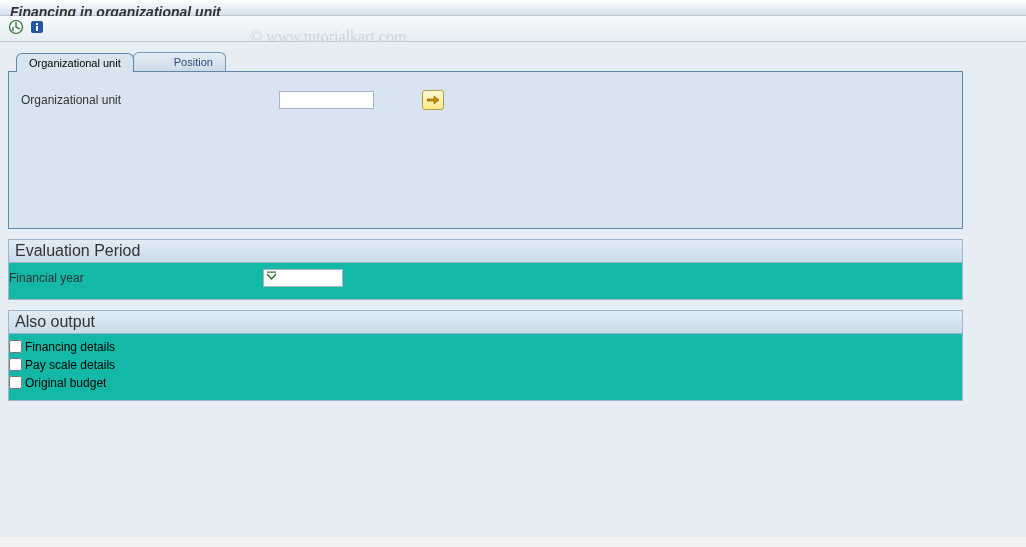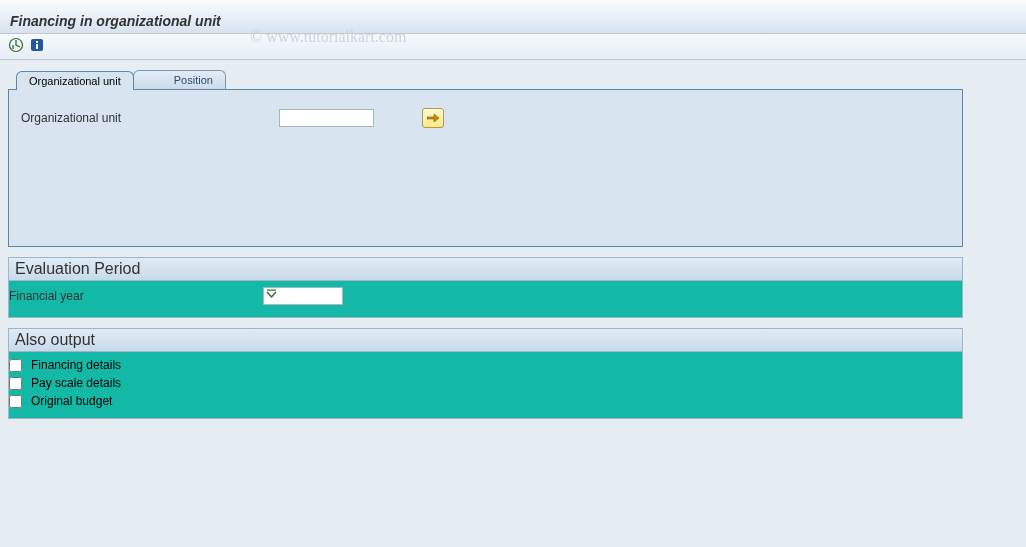--- a/index.html
+++ b/index.html
@@ -13,23 +13,23 @@
       background: #f2f2f2;
       width: 1026px;
       height: 547px;
       position: relative;
       overflow: hidden;
     }
     .title-bar {
       background: linear-gradient(to bottom, #fcfdfe, #e8eff6, #d5e3f0);
       border-bottom: 1px solid #c0c8d0;
       padding: 4px 10px;
-      height: 34px;
-      display: flex;
-      align-items: flex-end;
+      height: 16px;
+      display: flex;
+      align-items: flex-start;
     }
     .title-text {
       font-weight: bold;
       font-style: italic;
       font-size: 14px;
       color: #333;
     }
     .toolbar {
       background: linear-gradient(to bottom, #f7fafd, #e6edf3);
       border-bottom: 1px solid #c0c8d0;
@@ -144,22 +144,22 @@
       padding: 2px 6px;
       font-size: 16px;
       color: #333;
     }
     .group-body {
       padding: 6px 0;
       background: #14b8a6;
     }
     .checkbox-row {
       display: flex;
-      align-items: center;
-      gap: 9px;
+      align-items: flex-start;
+      gap: 3px;
       margin-bottom: 4px;
     }
     .checkbox-row input[type="checkbox"] {
       width: 13px;
       height: 13px;
     }
     .year-input-wrap {
       position: relative;
       display: inline-block;
     }

